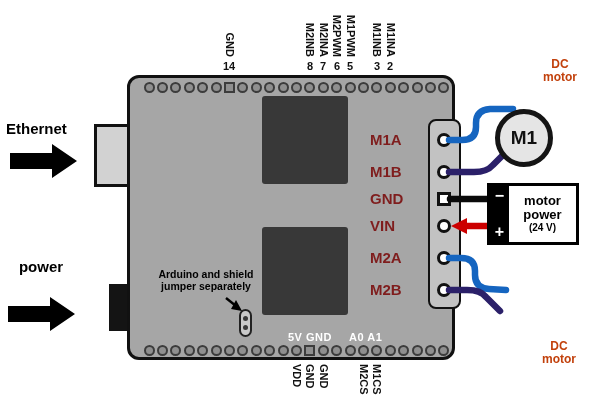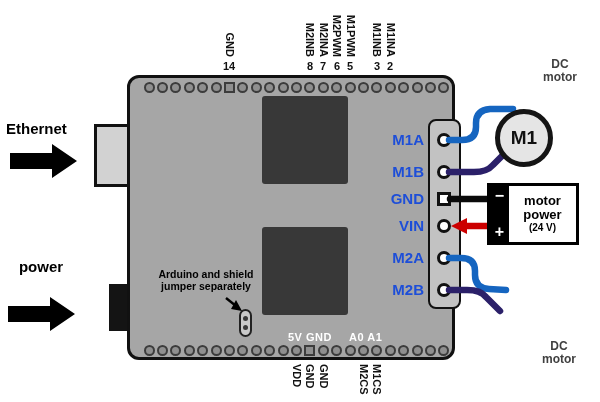--- a/index.html
+++ b/index.html
@@ -15,25 +15,25 @@
   .vwrap{width:0;height:0;}
   .vwrap span{position:absolute;left:0;top:0;white-space:nowrap;font-weight:bold;
               font-size:11px;line-height:13px;color:#111;}
   .vtop span{transform:rotate(90deg) translateX(-100%);transform-origin:0 0;}
   .vbot span{transform:rotate(90deg);transform-origin:0 0;}
   .pin-num{width:14px;text-align:center;font-weight:bold;font-size:11px;color:#111;}
   .strip{left:428px;top:119px;width:33px;height:190px;background:#c2c2c2;
          border:2px solid #111;border-radius:8px;box-sizing:border-box;}
   .hpin{width:14px;height:14px;background:#fff;border:3px solid #111;box-sizing:border-box;}
   .hpin.round{border-radius:50%;}
-  .rlabel{width:54px;text-align:right;color:#1d4ed8;font-weight:bold;font-size:15px;}
+  .rlabel{width:54px;text-align:left;color:#7f1d1d;font-weight:bold;font-size:15px;}
   .motor{width:58px;height:58px;border:5px solid #151515;border-radius:50%;background:#e5e5e5;
          box-sizing:border-box;display:flex;align-items:center;justify-content:center;
          font-weight:bold;font-size:19px;color:#111;}
-  .dc{font-weight:bold;font-size:12px;line-height:13px;text-align:center;color:#404040;}
+  .dc{font-weight:bold;font-size:12px;line-height:13px;text-align:center;color:#c2410c;}
   .pbox{left:487px;top:183px;width:92px;height:62px;background:#fff;border:3px solid #000;box-sizing:border-box;}
   .pstrip{position:absolute;left:0;top:0;bottom:0;width:19px;background:#000;color:#fff;
           display:flex;flex-direction:column;justify-content:space-between;align-items:center;
           padding:3px 0;box-sizing:border-box;font-weight:bold;font-size:16px;line-height:14px;}
   .ptext{position:absolute;left:19px;right:0;top:0;bottom:0;display:flex;flex-direction:column;
          align-items:center;justify-content:center;color:#000;font-weight:bold;}
   .ptext .l{font-size:13px;line-height:14px;}
   .ptext .v{font-size:10px;line-height:12px;}
   .biglabel{font-weight:bold;font-size:15px;color:#000;line-height:17px;}
   .note{width:116px;text-align:center;font-weight:bold;font-size:10.5px;line-height:12px;color:#000;}

